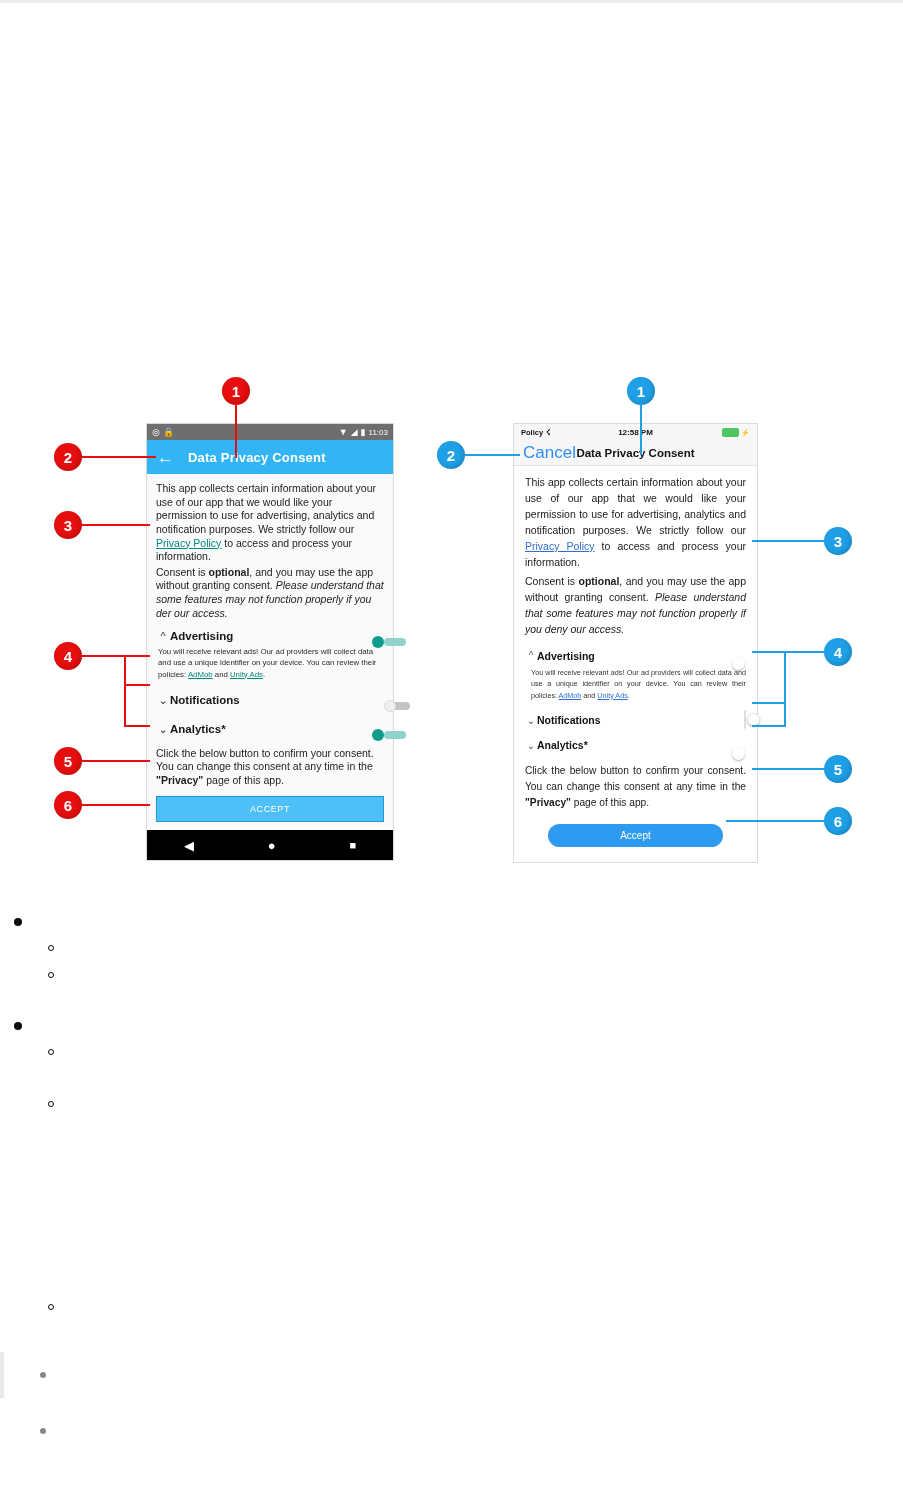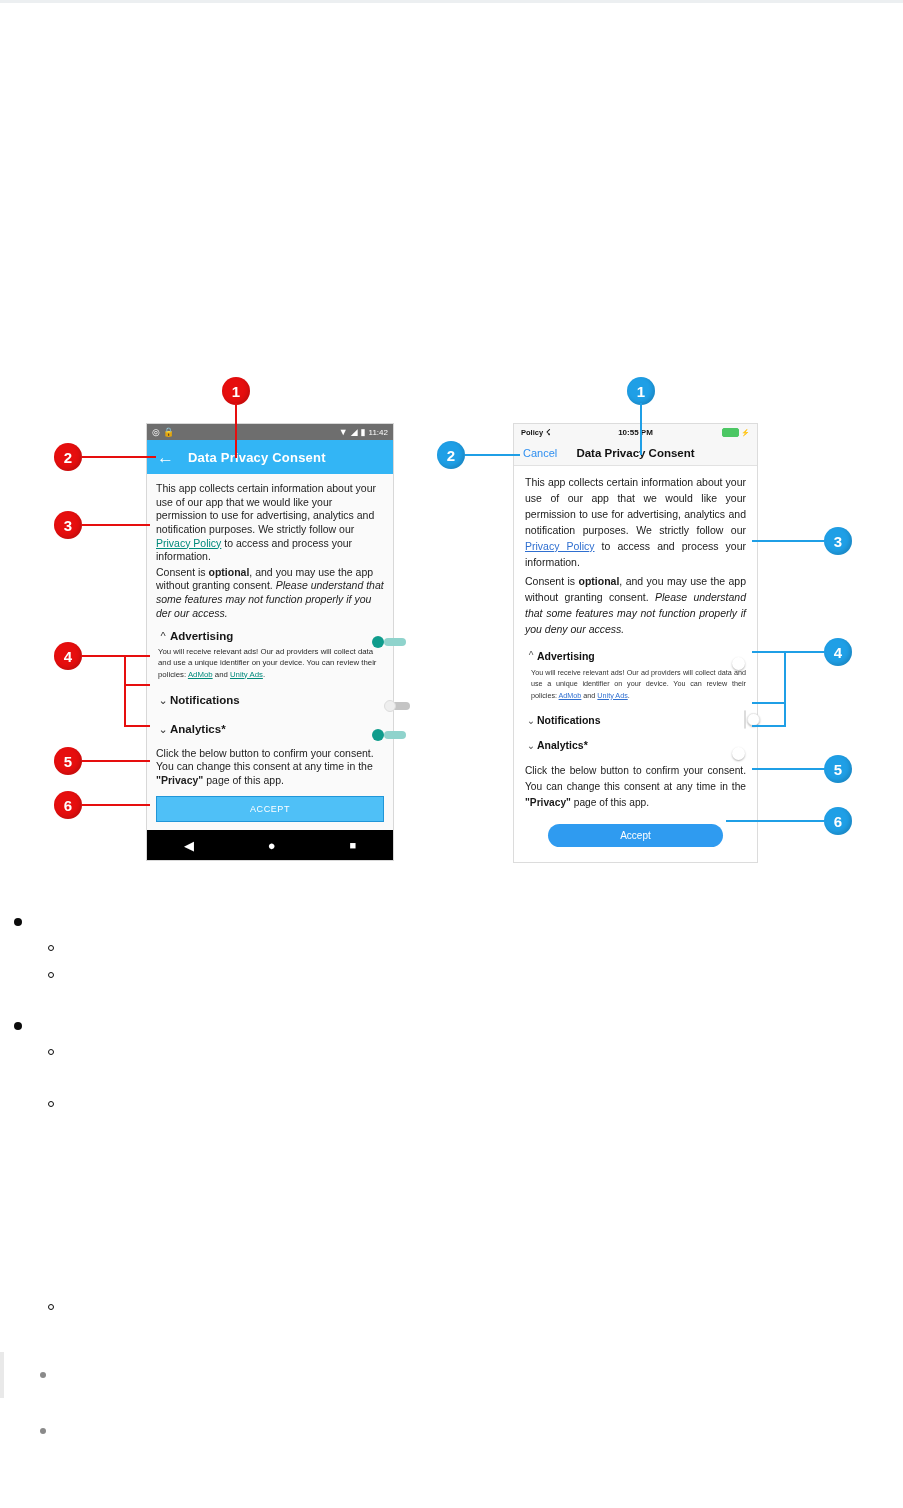--- a/index.html
+++ b/index.html
@@ -77,21 +77,21 @@
   .i-status{
     height:17px;background:#f7f7f7;display:flex;align-items:center;
     padding:0 7px;font-size:7.5px;color:#111;font-weight:bold;
   }
   .i-status .mid{position:absolute;left:0;width:100%;text-align:center;font-size:8px;}
   .i-status .right{margin-left:auto;display:flex;align-items:center;gap:2px;z-index:2;}
   .i-navbar{
     height:24px;background:#f7f7f7;border-bottom:1px solid #e2e2e2;
     display:flex;align-items:center;padding:0 9px;position:relative;
   }
-  .i-navbar .cancel{color:#2f8ff0;font-size:11px;}
+  .i-navbar .cancel{color:#2f8ff0;font-size:17px;}
   .i-navbar .title{
     position:absolute;left:0;width:100%;text-align:center;
     font-size:11.5px;font-weight:bold;color:#111;
   }
   .i-body{padding:9px 11px 0 11px;}
   .i-para{font-size:10.5px;line-height:1.52;color:#1a1a1a;margin:0 0 3px 0;text-align:justify;}
   .i-para .lnk{color:#2f6fd0;text-decoration:underline;}
   .i-para b{font-weight:bold;}
   .i-para i{font-style:italic;}
   .i-section{display:flex;align-items:center;margin:12px 0 0 0;}
@@ -133,21 +133,21 @@
 
 <div id="android-phone">
 
   <div class="a-status">
     <span style="font-size:9px;">◎</span>
     <span style="font-size:9px;margin-left:4px;">🔒</span>
     <span class="right">
       <span style="font-size:9px;">▼</span>
       <span style="font-size:9px;">◢</span>
       <span style="font-size:9px;">▮</span>
-      <span>11:42</span>
+      <span>11:03</span>
     </span>
   </div>
 
   <div class="a-appbar">
     <span style="color:#fff;font-size:17px;line-height:1;">←</span>
     <span class="title">Data Privacy Consent</span>
   </div>
 
   <div class="a-body">
     <p class="a-para"><span>This app collects certain information about your use of our app that we would like your permission to use for advertising, analytics and notification purposes. We strictly follow our </span><span class="lnk">Privacy Policy</span><span> to access and process your information.</span></p>
@@ -189,21 +189,21 @@
     <span style="color:#fff;font-size:13px;">●</span>
     <span style="color:#fff;font-size:11px;">■</span>
   </div>
 </div>
 
 <div id="ios-phone">
 
   <div class="i-status" style="position:relative;">
     <span>Policy</span>
     <span style="margin-left:3px;font-size:8px;">☇</span>
-    <span class="mid">10:55 PM</span>
+    <span class="mid">12:58 PM</span>
     <span class="right">
       <span style="display:inline-block;width:15px;height:7px;border:1px solid #4cc764;border-radius:2px;background:#4cc764;"></span>
       <span style="font-size:7px;color:#4cc764;">⚡</span>
     </span>
   </div>
 
   <div class="i-navbar">
     <span class="cancel">Cancel</span>
     <span class="title">Data Privacy Consent</span>
   </div>

